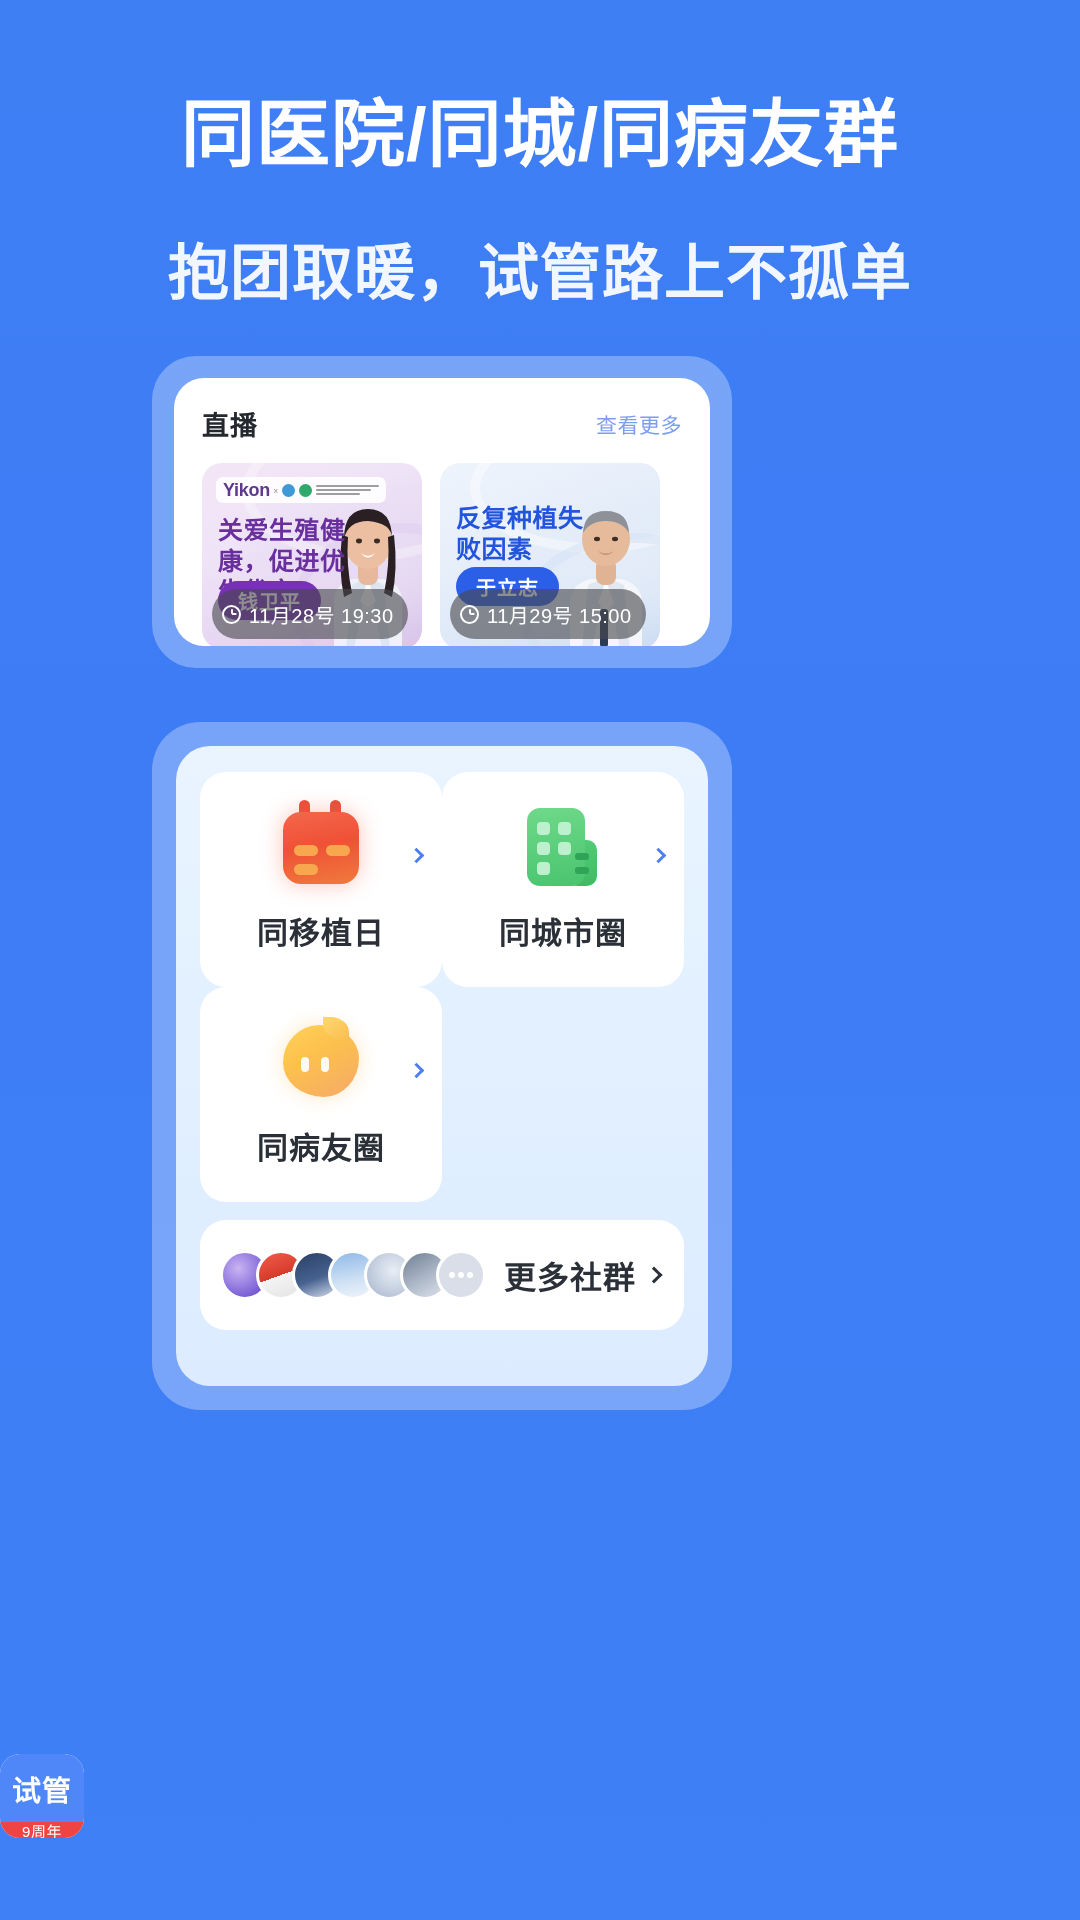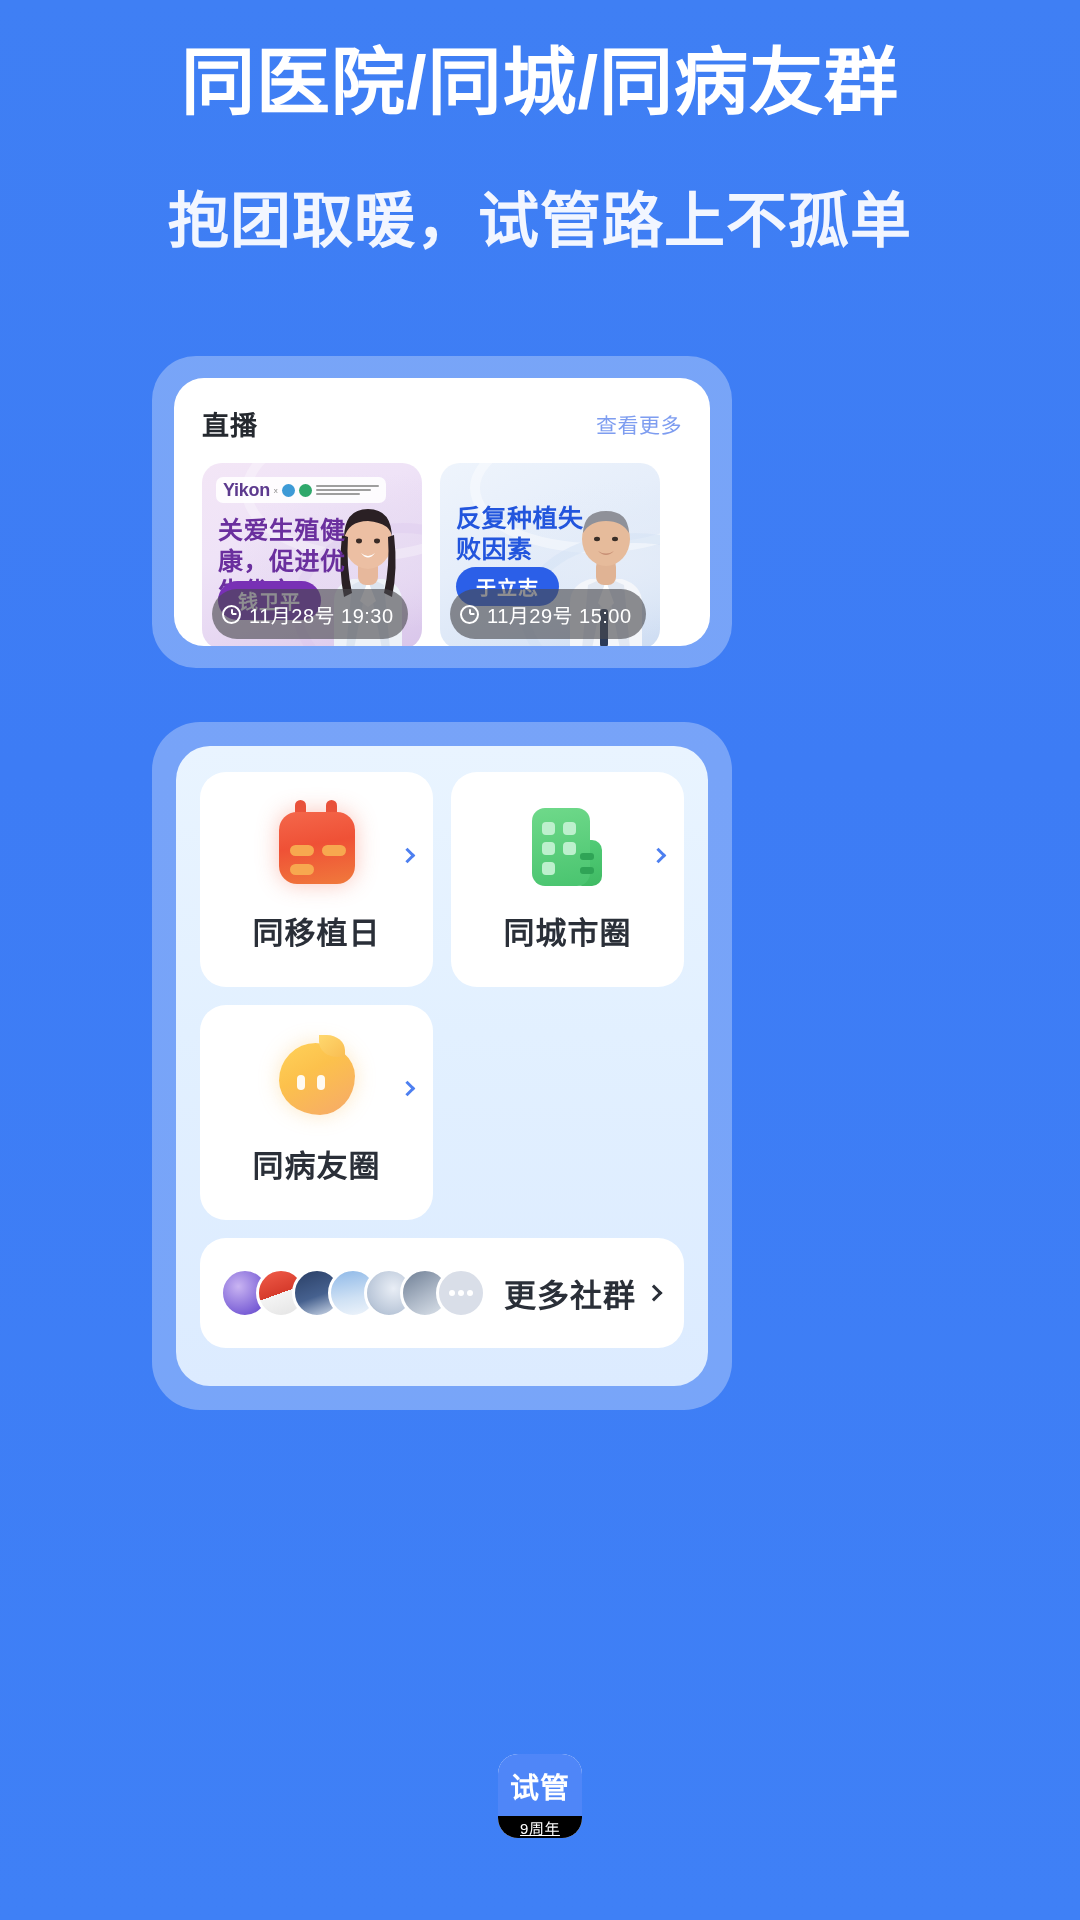--- a/index.html
+++ b/index.html
@@ -11,21 +11,21 @@
   }
 
   body {
     font-family: "Liberation Sans", "DejaVu Sans", sans-serif;
     background: linear-gradient(180deg, #3f7ff4 0%, #3d7cf5 40%, #3f80f6 100%);
     position: relative;
   }
 
   
   .hero {
-    padding-top: 40px;
+    padding-top: 92px;
     text-align: center;
   }
   .hero-title {
     font-size: 74px;
     font-weight: 700;
     color: #ffffff;
     letter-spacing: 1px;
     line-height: 1.15;
     white-space: nowrap;
   }
@@ -228,21 +228,20 @@
   .panel-feat-inner {
     width: 100%;
     height: 100%;
     border-radius: 34px;
     background: linear-gradient(180deg, #e9f4ff 0%, #e2f0ff 45%, #dcebff 100%);
     padding: 26px 24px;
   }
   .grid {
     display: grid;
     grid-template-columns: 1fr 1fr;
-    gap: 18px;
   }
   .tile {
     position: relative;
     background: #ffffff;
     border-radius: 26px;
     height: 215px;
     display: flex;
     flex-direction: column;
     align-items: center;
     justify-content: flex-start;
@@ -395,21 +394,20 @@
     transform: rotate(45deg);
   }
 
   
   .footer {
     position: absolute;
     left: 0; right: 0;
     bottom: 82px;
     display: flex;
     align-items: center;
-    justify-content: center;
     gap: 22px;
   }
   .app-logo {
     width: 84px; height: 84px;
     border-radius: 20px;
     background: #ffffff;
     overflow: hidden;
     display: flex;
     flex-direction: column;
   }
@@ -418,29 +416,28 @@
     background: #4f86f8;
     color: #ffffff;
     font-size: 29px;
     font-weight: 700;
     display: flex;
     align-items: center;
     justify-content: center;
     letter-spacing: 1px;
   }
   .app-logo-bot {
-    height: 22px;
-    background: #000000;
+    height: 16px;
+    background: #ef4444;
     color: #ffffff;
     font-size: 15px;
     display: flex;
     align-items: center;
     justify-content: center;
     letter-spacing: 0.5px;
-    text-decoration: underline;
   }
   .app-name {
     font-size: 54px;
     font-weight: 700;
     color: #ffffff;
     letter-spacing: 2px;
   }
 </style>
 </head>
 <body>

